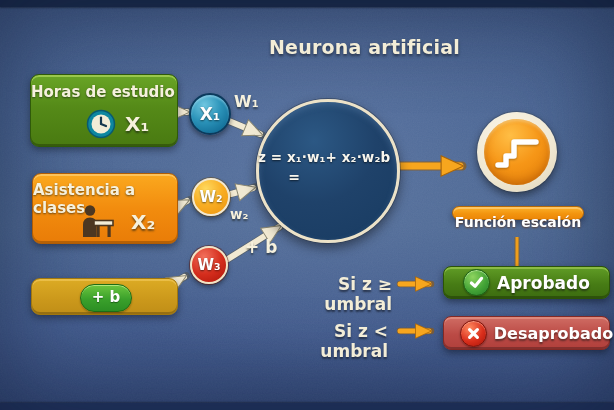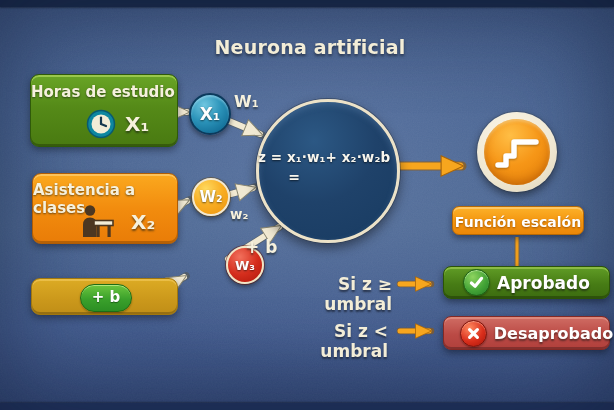--- a/index.html
+++ b/index.html
@@ -13,21 +13,21 @@
     background:
       radial-gradient(ellipse 430px 300px at 52% 38%, rgba(130,155,200,0.30), rgba(130,155,200,0) 72%),
       linear-gradient(180deg,#3d5683 0%,#45608e 28%,#49648f 55%,#3f588a 80%,#324878 100%);
   }
   .vignette{position:absolute; inset:0; box-shadow:inset 0 0 95px rgba(12,22,48,.5); pointer-events:none;}
   .noise{position:absolute; inset:0; pointer-events:none;}
   .strip-top{position:absolute; left:0; top:0; width:614px; height:7px; background:#1a2b4b; box-shadow:0 1px 2px rgba(0,0,0,.4);}
   .strip-bottom{position:absolute; left:0; bottom:0; width:614px; height:7px; background:#223560; box-shadow:0 -1px 2px rgba(0,0,0,.35);}
 
   .title{
-    position:absolute; left:160px; top:36px; width:300px; text-align:center;
+    position:absolute; left:160px; top:36px; width:300px; text-align:right;
     font-size:19px; color:#f3edd7; letter-spacing:.2px;
     text-shadow:0 2px 3px rgba(15,20,30,.6);
   }
 
   
   .panel{position:absolute; border-radius:9px; box-sizing:border-box;
     box-shadow:0 3px 7px rgba(10,15,30,.45), inset 0 -2px 0 rgba(0,0,0,.22);}
   .panel .box-title{position:absolute; left:0; right:0; text-align:left;
     color:#f6f1dd; text-shadow:0 1px 2px rgba(20,25,20,.6);}
 
@@ -51,44 +51,44 @@
 
   
   .node{position:absolute; border-radius:50%; box-sizing:border-box; display:flex; align-items:center; justify-content:center;
     color:#fff; text-shadow:0 1px 2px rgba(0,0,0,.55);}
   .node-x1{left:189px; top:93px; width:42px; height:42px; font-size:17px;
     background:radial-gradient(circle at 35% 26%, #6fc6e0 0%, #2b93b9 45%, #15729b 78%, #0e5e86 100%);
     border:2px solid #0c3a5c; box-shadow:0 3px 5px rgba(0,0,0,.4), inset 0 2px 2px rgba(210,240,255,.4);}
   .node-w2{left:192px; top:178px; width:38px; height:38px; font-size:15px;
     background:radial-gradient(circle at 35% 26%, #ffd95e 0%, #f8ad23 50%, #ec9410 100%);
     border:2px solid #f3e8cf; box-shadow:0 0 0 1px rgba(110,70,5,.45), 0 3px 5px rgba(0,0,0,.4);}
-  .node-w3{left:190px; top:246px; width:38px; height:38px; font-size:13px;
+  .node-w3{left:190px; top:246px; width:38px; height:38px; font-size:15px;
     background:radial-gradient(circle at 35% 26%, #f2705c 0%, #d52e1d 52%, #ad150a 100%);
-    border:2px solid #f3e4c4; box-shadow:0 0 0 1px rgba(100,20,5,.5), 0 3px 5px rgba(0,0,0,.4);margin-left:36px;}
+    border:2px solid #f3e4c4; box-shadow:0 0 0 1px rgba(100,20,5,.5), 0 3px 5px rgba(0,0,0,.4);}
 
   .neuron{position:absolute; left:256px; top:99px; width:144px; height:144px; border-radius:50%;
     box-sizing:border-box;
     background:radial-gradient(circle at 40% 28%, #2c5884 0%, #1f426a 48%, #183b61 100%);
     border:3px solid #ece2c8;
     box-shadow:0 0 0 1px rgba(35,45,60,.4), 0 5px 12px rgba(0,0,0,.45), inset 0 3px 6px rgba(130,170,215,.25);}
   .formula{position:absolute; left:258px; top:149px; width:142px; text-align:left;
     color:#f8f6ee; font-size:13.5px; text-shadow:0 1px 2px rgba(0,0,0,.6); letter-spacing:.1px;}
   .formula2{position:absolute; left:279px; top:169px; width:30px; text-align:center;
     color:#f8f6ee; font-size:14px; text-shadow:0 1px 2px rgba(0,0,0,.6);}
 
   .step-node{position:absolute; left:477px; top:112px; width:80px; height:80px; border-radius:50%;
     background:radial-gradient(circle at 40% 30%, #fbf6e8 0%, #efe7d2 60%, #ded2b6 100%);
     box-shadow:0 4px 9px rgba(0,0,0,.45), 0 0 0 1px rgba(60,60,50,.25);
     display:flex; align-items:center; justify-content:center;}
   .step-inner{width:66px; height:66px; border-radius:50%;
     background:radial-gradient(circle at 40% 25%, #ffbe45 0%, #f69617 48%, #e27d07 100%);
     box-shadow:inset 0 -4px 8px rgba(160,70,0,.45), inset 0 2px 3px rgba(255,235,180,.5);
     display:flex; align-items:center; justify-content:center;}
 
-  .box-activation{left:452px; top:206px; width:132px; height:29px; border-radius:7px;
+  .box-activation{left:452px; top:206px; width:132px; height:14px; border-radius:7px;
     background:linear-gradient(180deg,#fdb22a 0%,#f3950f 55%,#ec8708 100%);
     border:1px solid #b76905; box-shadow:0 3px 6px rgba(10,15,30,.45), inset 0 2px 0 rgba(255,215,140,.6);
     color:#fff; font-size:14px; text-align:center; line-height:30px; text-shadow:0 1px 2px rgba(110,50,0,.6); position:absolute; box-sizing:border-box;}
 
   .cond-text{position:absolute; color:#f3edd7; font-size:17px; text-align:right; width:120px;
     text-shadow:0 2px 2px rgba(15,20,30,.6);}
 
   .box-result{position:absolute; left:443px; width:167px; border-radius:8px; box-sizing:border-box;
     display:flex; align-items:center; justify-content:center; gap:7px;
     box-shadow:0 3px 7px rgba(10,15,30,.5);}

